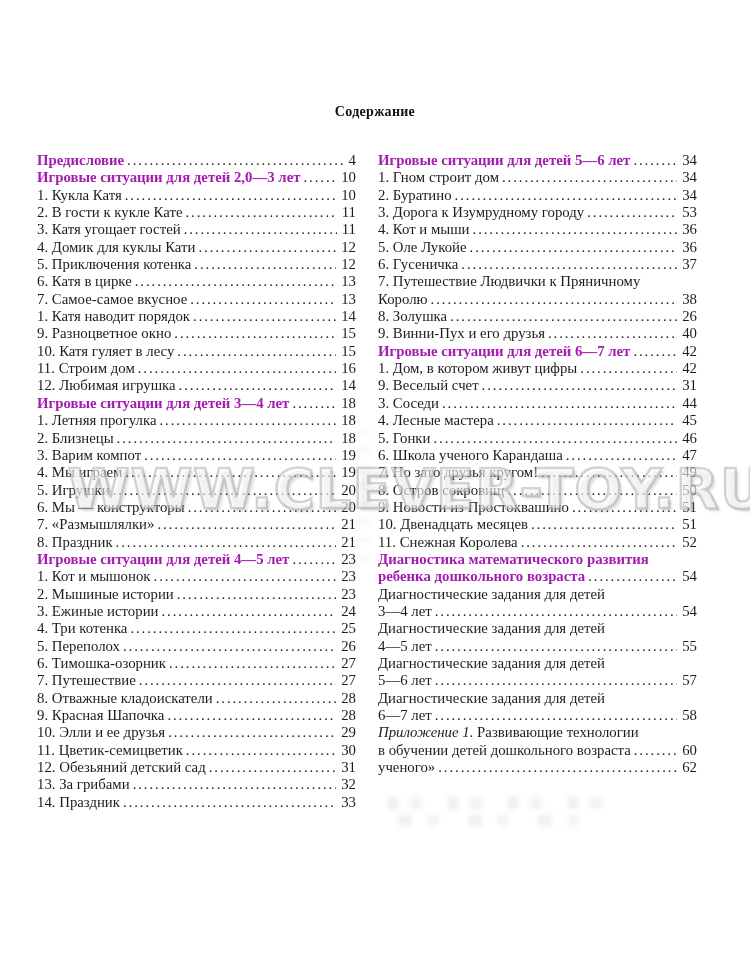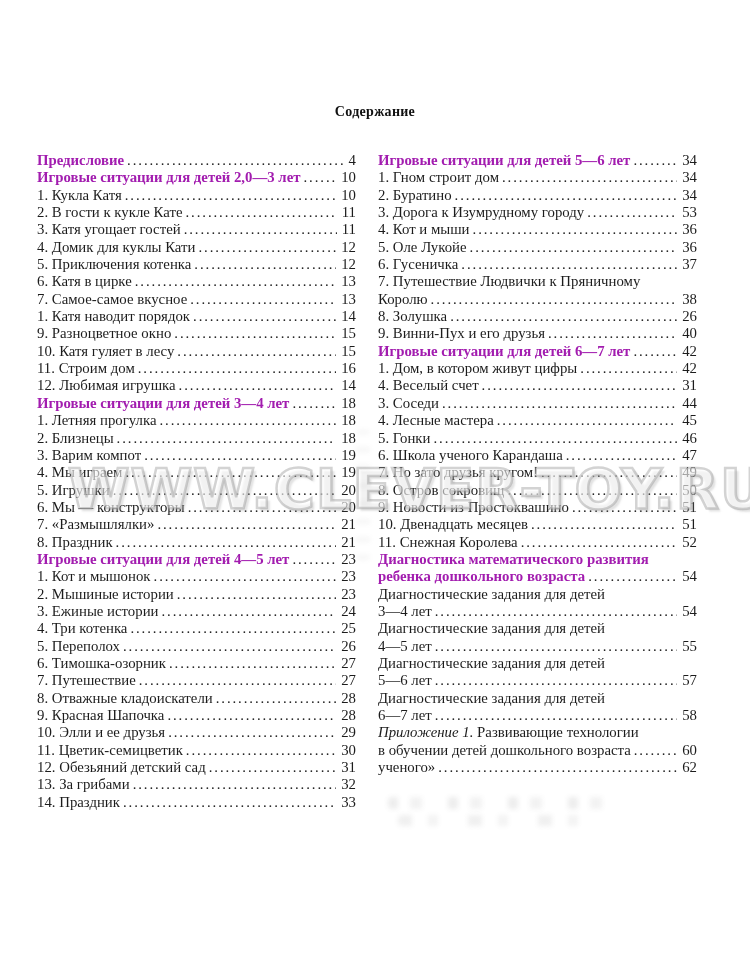--- a/index.html
+++ b/index.html
@@ -153,21 +153,21 @@
       <div class="toc-line"><span class="t">3. Дорога к Изумрудному городу</span><span class="dots">..........................................................................................</span><span class="p">53</span></div>
       <div class="toc-line"><span class="t">4. Кот и мыши</span><span class="dots">..........................................................................................</span><span class="p">36</span></div>
       <div class="toc-line"><span class="t">5. Оле Лукойе</span><span class="dots">..........................................................................................</span><span class="p">36</span></div>
       <div class="toc-line"><span class="t">6. Гусеничка</span><span class="dots">..........................................................................................</span><span class="p">37</span></div>
       <div class="toc-line"><span class="t">7. Путешествие Людвички к Пряничному</span></div>
       <div class="toc-line"><span class="t">Королю</span><span class="dots">..........................................................................................</span><span class="p">38</span></div>
       <div class="toc-line"><span class="t">8. Золушка</span><span class="dots">..........................................................................................</span><span class="p">26</span></div>
       <div class="toc-line"><span class="t">9. Винни-Пух и его друзья</span><span class="dots">..........................................................................................</span><span class="p">40</span></div>
       <div class="toc-line"><span class="t b">Игровые ситуации для детей 6—7 лет</span><span class="dots">..........................................................................................</span><span class="p">42</span></div>
       <div class="toc-line"><span class="t">1. Дом, в котором живут цифры</span><span class="dots">..........................................................................................</span><span class="p">42</span></div>
-      <div class="toc-line"><span class="t">4. Веселый счет</span><span class="dots">..........................................................................................</span><span class="p">31</span></div>
+      <div class="toc-line"><span class="t">9. Веселый счет</span><span class="dots">..........................................................................................</span><span class="p">31</span></div>
       <div class="toc-line"><span class="t">3. Соседи</span><span class="dots">..........................................................................................</span><span class="p">44</span></div>
       <div class="toc-line"><span class="t">4. Лесные мастера</span><span class="dots">..........................................................................................</span><span class="p">45</span></div>
       <div class="toc-line"><span class="t">5. Гонки</span><span class="dots">..........................................................................................</span><span class="p">46</span></div>
       <div class="toc-line"><span class="t">6. Школа ученого Карандаша</span><span class="dots">..........................................................................................</span><span class="p">47</span></div>
       <div class="toc-line"><span class="t">7. Но зато друзья кругом!</span><span class="dots">..........................................................................................</span><span class="p">49</span></div>
       <div class="toc-line"><span class="t">8. Остров сокровищ</span><span class="dots">..........................................................................................</span><span class="p">50</span></div>
       <div class="toc-line"><span class="t">9. Новости из Простоквашино</span><span class="dots">..........................................................................................</span><span class="p">51</span></div>
       <div class="toc-line"><span class="t">10. Двенадцать месяцев</span><span class="dots">..........................................................................................</span><span class="p">51</span></div>
       <div class="toc-line"><span class="t">11. Снежная Королева</span><span class="dots">..........................................................................................</span><span class="p">52</span></div>
       <div class="toc-line"><span class="t b">Диагностика математического развития</span></div>

